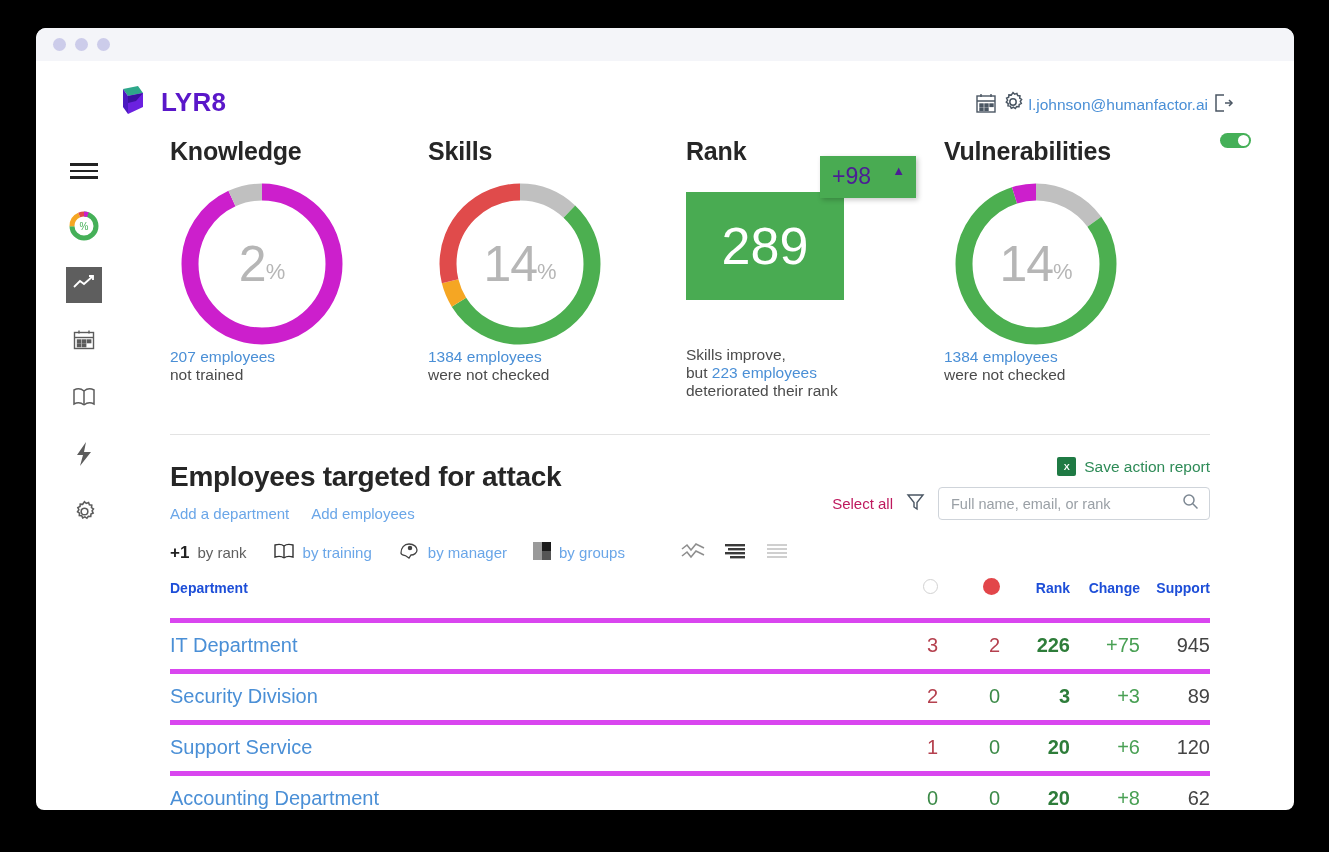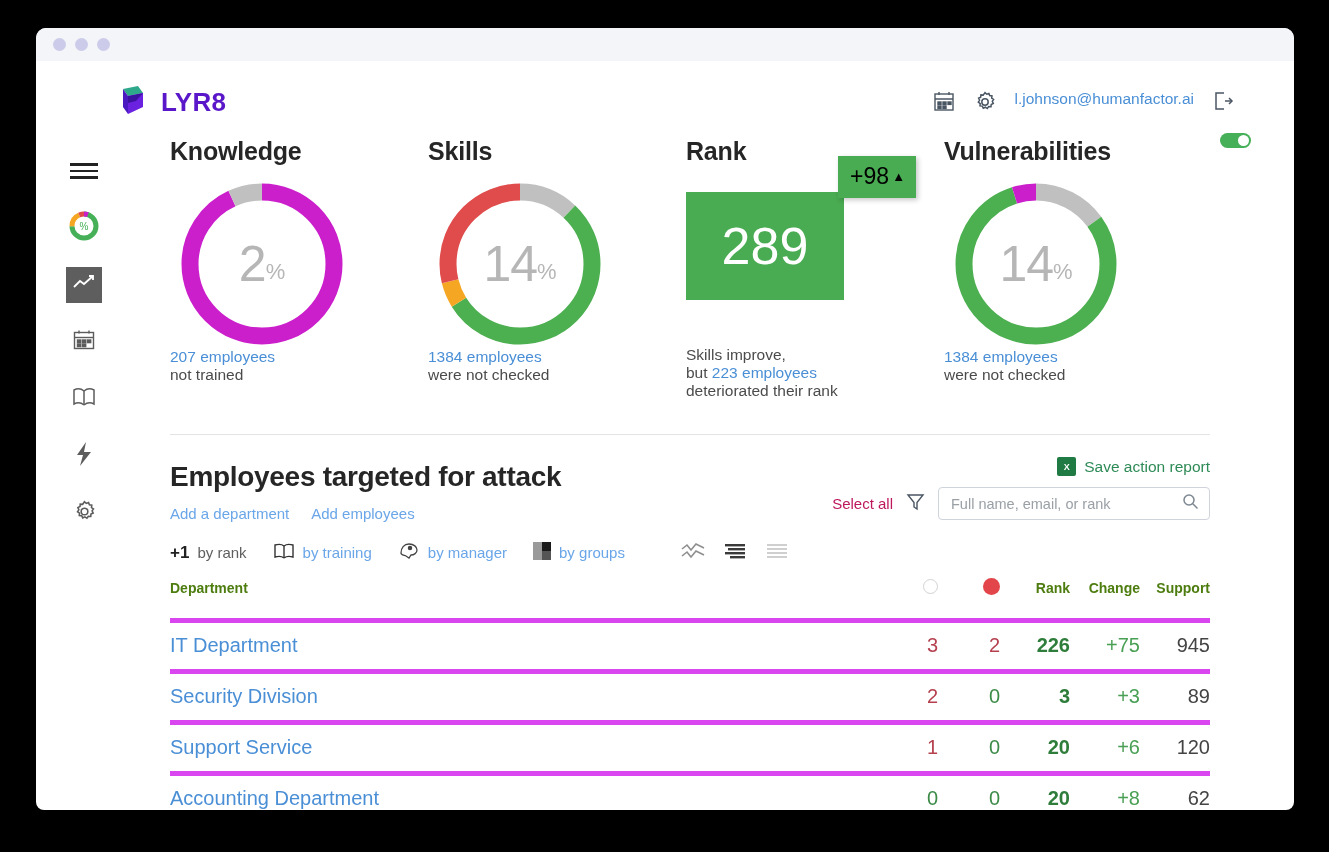--- a/index.html
+++ b/index.html
@@ -26,21 +26,21 @@
 
   .appbody { padding: 0; position: relative; height: 749px; }
 
   
   .appheader {
     display: flex; align-items: center; justify-content: space-between;
     padding: 22px 60px 0 80px;
   }
   .brand { display: flex; align-items: center; gap: 11px; }
   .brand-name { font-size: 26px; font-weight: bold; color: #5a17c9; letter-spacing: .3px; }
-  .headright { display: flex; align-items: flex-start; gap: 18px; }
+  .headright { display: flex; align-items: flex-end; gap: 4px; }
   .email { color: #4a8fd6; font-size: 15.5px; }
   .hicon { color: #4a5663; display: flex; align-items: center; }
 
   
   .sidebar {
     position: absolute; left: 0; top: 92px; width: 96px;
     display: flex; flex-direction: column; align-items: center; gap: 21px;
   }
   .sideitem { width: 36px; height: 36px; display: flex; align-items: center; justify-content: center; }
   .sideitem.active { background: #5e5e5e; }
@@ -64,22 +64,22 @@
   }
   .donut-center .big { font-size: 50px; font-weight: 300; letter-spacing: -1px; }
   .donut-center .pct { font-size: 22px; font-weight: 300; margin-top: 16px; }
 
   .rankbox {
     position: relative; width: 158px; height: 108px; background: #49ab52;
     margin: 26px 0 0 0; display: flex; align-items: center; justify-content: center;
   }
   .rankbox .val { color: #fff; font-size: 52px; font-weight: 300; }
   .rankbadge {
-    position: absolute; right: -72px; top: -36px; background: #49ab52; color: #000000;
-    padding: 7px 11px 8px 12px; font-size: 23px; display: flex; align-items: center; gap: 3px;
+    position: absolute; right: -72px; top: -36px; background: #49ab52; color: #4c1d95;
+    padding: 7px 11px 8px 12px; font-size: 23px; display: flex; align-items: flex-start; gap: 21px;
     box-shadow: 2px 2px 5px rgba(0,0,0,0.22);
   }
   .rankbadge .arrow { font-size: 13px; }
 
   .mcaption { font-size: 15.5px; line-height: 1.17; color: #4b4b4b; }
   .mcaption .lnk { color: #4a8fd6; }
   .metric.rank .mcaption { margin-top: 46px; }
 
   .toggle {
     position: absolute; right: 43px; top: 12px; width: 31px; height: 15px;
@@ -124,21 +124,21 @@
   .searchbox input::placeholder { color: #9aa0a6; }
 
   .grouprow { margin-top: 19px; display: flex; align-items: center; }
   .gitem { display: flex; align-items: center; gap: 8px; margin-right: 26px; }
   .gitem .lbl { font-size: 15px; color: #6aa6e8; }
   .gitem.active .lbl { color: #5f5f5f; }
   .gitem .plus { font-size: 17px; font-weight: bold; color: #222; }
   .viewicons { display: flex; align-items: center; gap: 18px; margin-left: 30px; }
 
   table { width: 100%; border-collapse: collapse; margin-top: 14px; }
-  th { font-size: 14px; font-weight: bold; color: #4d7c0f; padding-bottom: 20px; }
+  th { font-size: 14px; font-weight: bold; color: #1d4ed8; padding-bottom: 20px; }
   th.dept { text-align: left; }
   th.num { text-align: right; }
   tbody tr { border-top: 5px solid #d946ef; }
   td { padding: 11px 0 12px; font-size: 20px; }
   td.dept a { color: #4a8fd6; text-decoration: none; font-weight: 400; }
   td.num { text-align: right; }
   .c-red { color: #b5414f; }
   .c-green { color: #3d8b49; }
   .c-rank { color: #2e7d3a; font-weight: bold; }
   .c-change { color: #49a054; }

